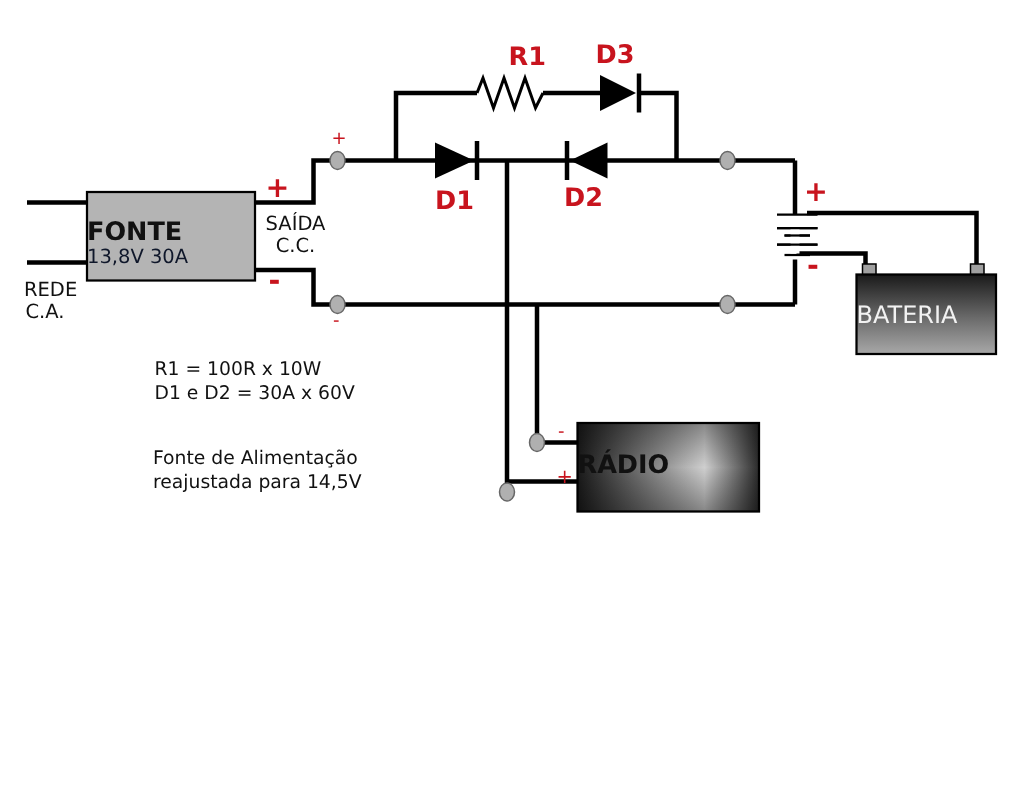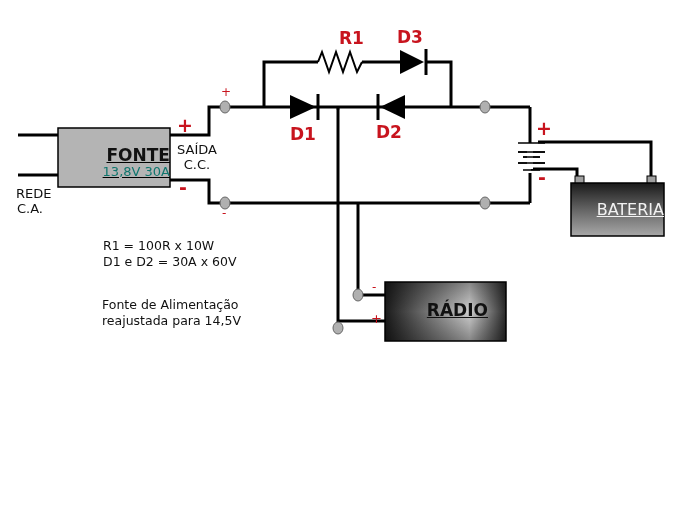--- a/index.html
+++ b/index.html
@@ -4,21 +4,21 @@
 <style>
   html, body { margin: 0; padding: 0; background: #ffffff; }
   body { width: 686px; height: 524px; position: relative; overflow: hidden;
          font-family: "DejaVu Sans", sans-serif; }
   svg { position: absolute; left: 0; top: 0; }
   .lbl { position: absolute; white-space: nowrap; color: #111; }
   .red { color: #c8141e; font-weight: bold; }
   .comp { font-size: 17px; font-weight: bold; color: #c8141e; }
   .small { font-size: 13px; line-height: 15px; }
   .notes { font-size: 12.5px; line-height: 16px; color: #111; }
-  .box-text { position: absolute; text-align: right; text-decoration: underline; }
+  .box-text { position: absolute; text-align: left; }
 </style>
 </head>
 <body>
 
 <svg width="686" height="524" viewBox="0 0 686 524">
   <defs>
     <linearGradient id="batGrad" x1="0" y1="0" x2="0" y2="1">
       <stop offset="0" stop-color="#1a1a1a"></stop>
       <stop offset="0.55" stop-color="#6b6b6b"></stop>
       <stop offset="1" stop-color="#a8a8a8"></stop>
@@ -118,21 +118,21 @@
   </g>
 </svg>
 
 <div class="lbl small" style="left:16px;top:142px;text-align:center;width:28px;margin-top:44px;">
   <div>REDE</div>
   <div>C.A.</div>
 </div>
 
 <div class="box-text" style="left:58px;top:146px;width:112px;">
   <div style="font-size:17px;font-weight:bold;line-height:18px;color:#111;">FONTE</div>
-  <div style="font-size:13px;line-height:15px;color:#0f766e;">13,8V 30A</div>
+  <div style="font-size:13px;line-height:15px;color:#0f172a;">13,8V 30A</div>
 </div>
 
 <div class="lbl red" style="left:177px;top:114px;font-size:19px;">+</div>
 <div class="lbl red" style="left:179px;top:176px;font-size:19px;">-</div>
 <div class="lbl small" style="left:173px;top:142px;text-align:center;width:48px;">
   <div>SAÍDA</div>
   <div>C.C.</div>
 </div>
 
 <div class="lbl" style="left:221px;top:85px;font-size:12px;color:#c8141e;">+</div>

